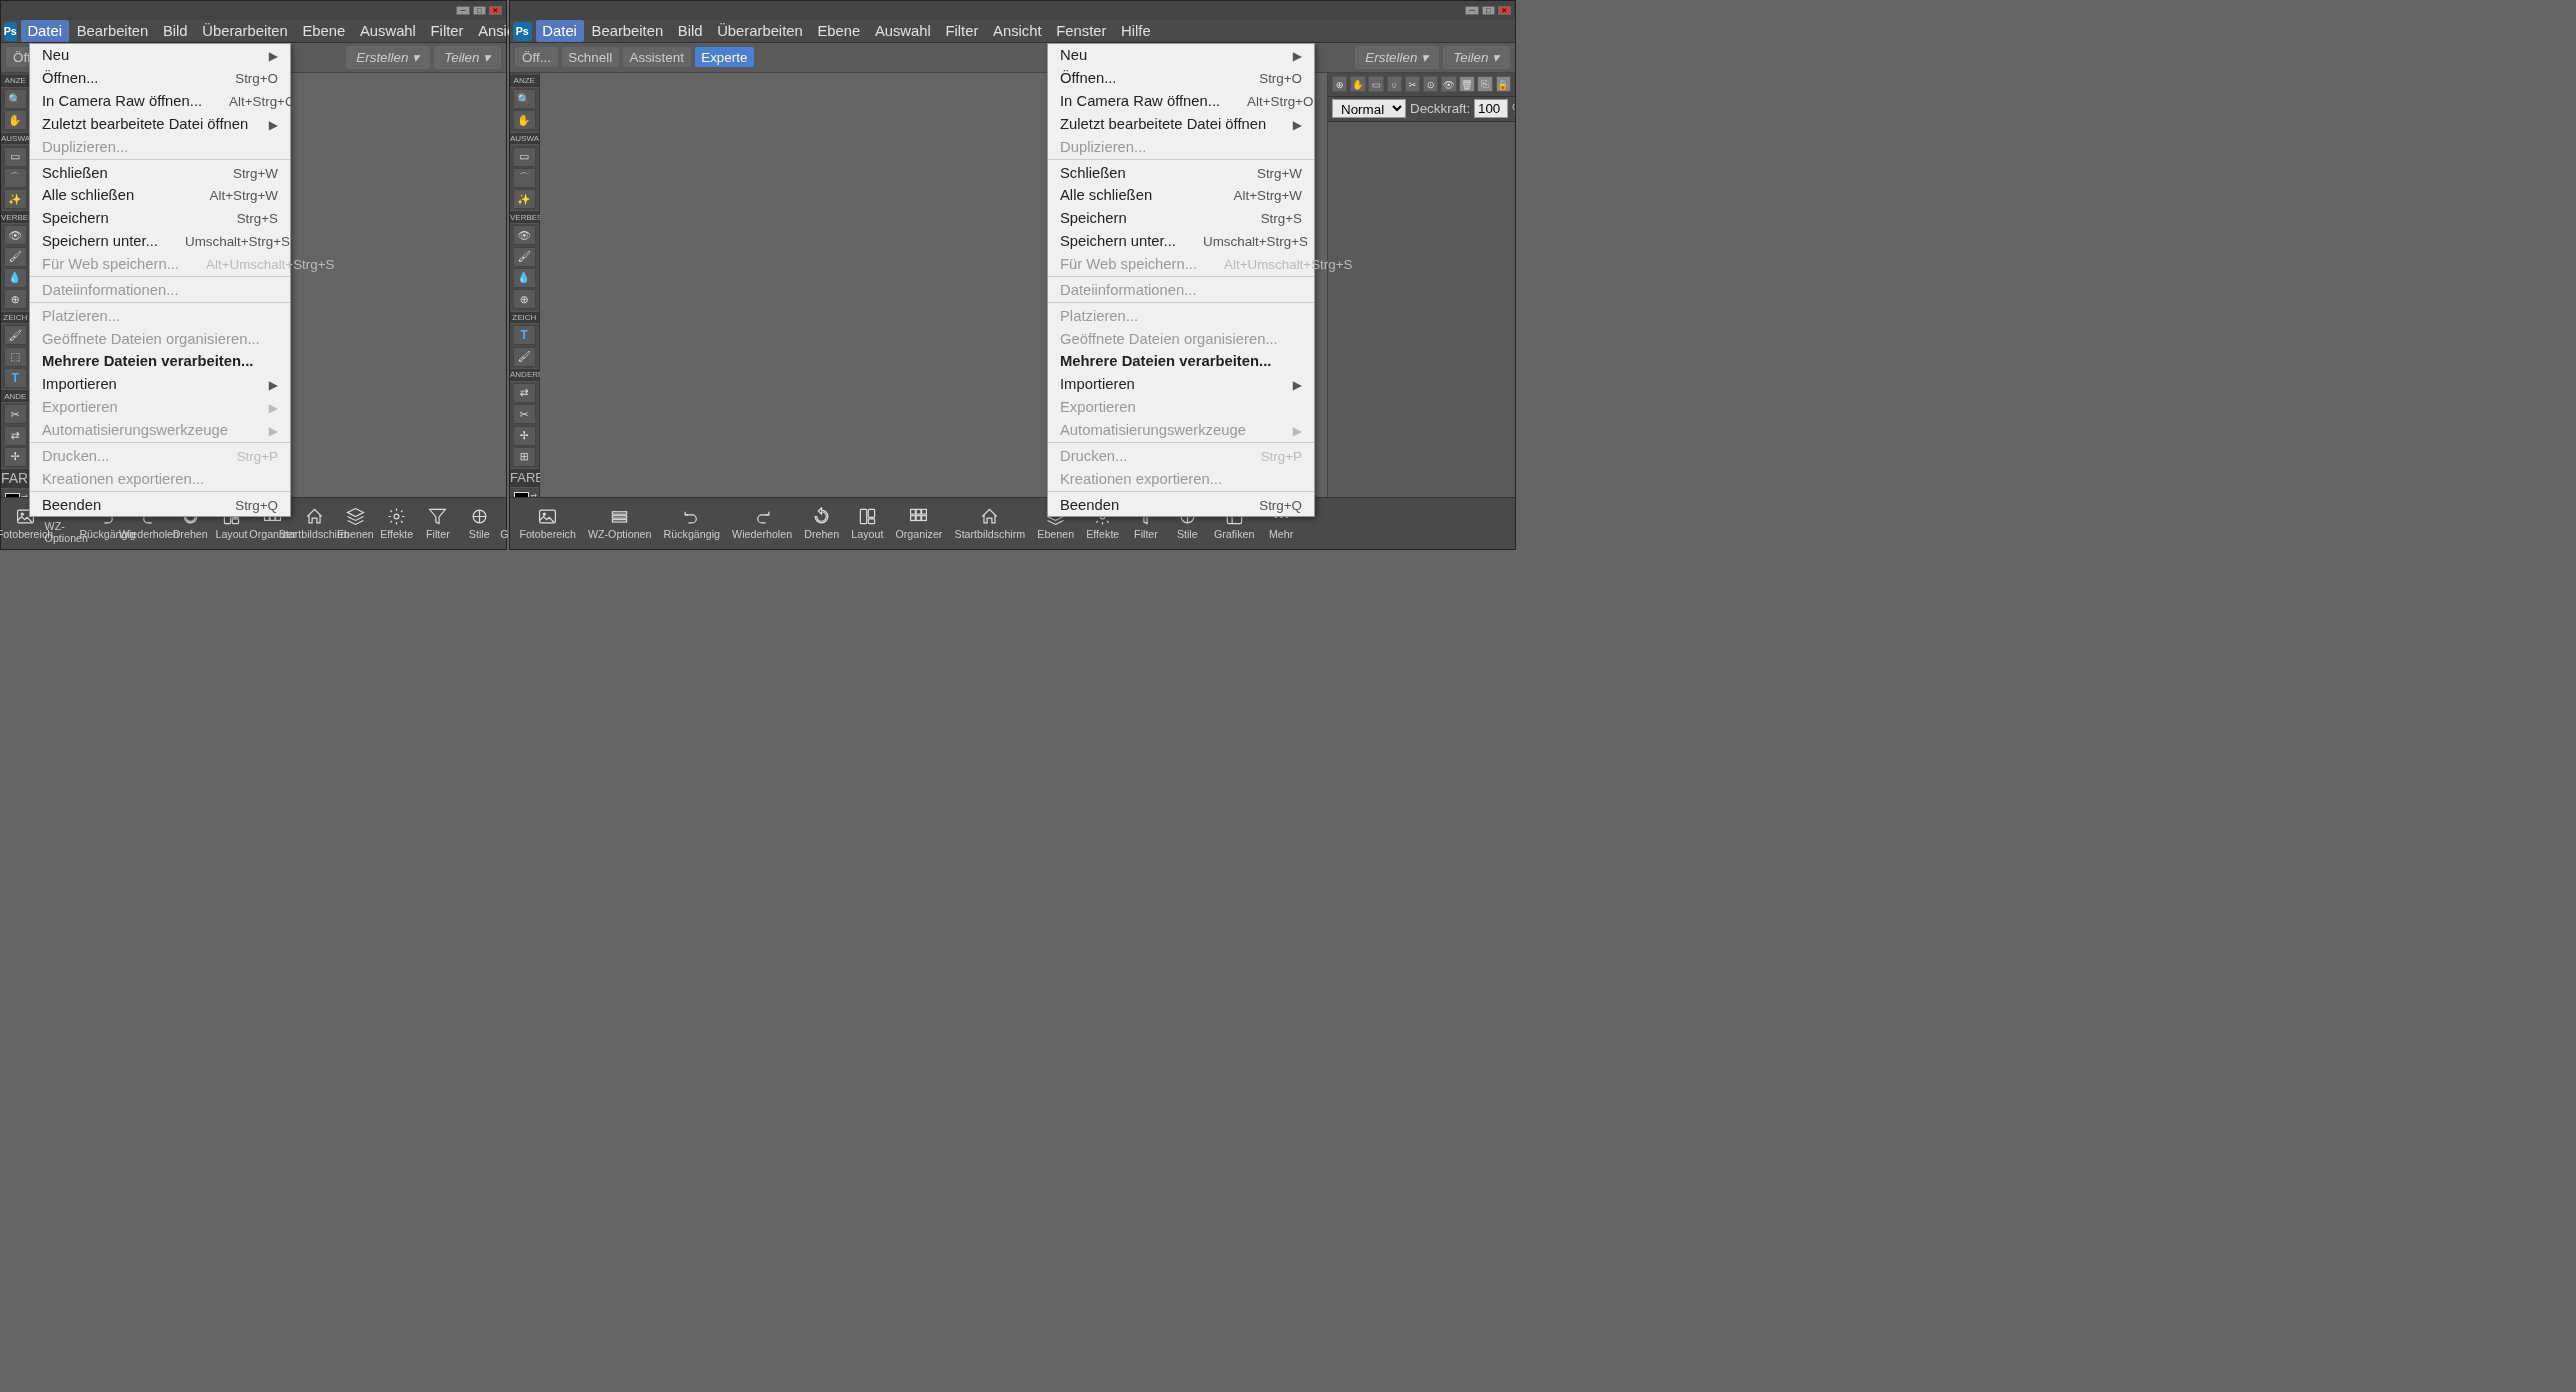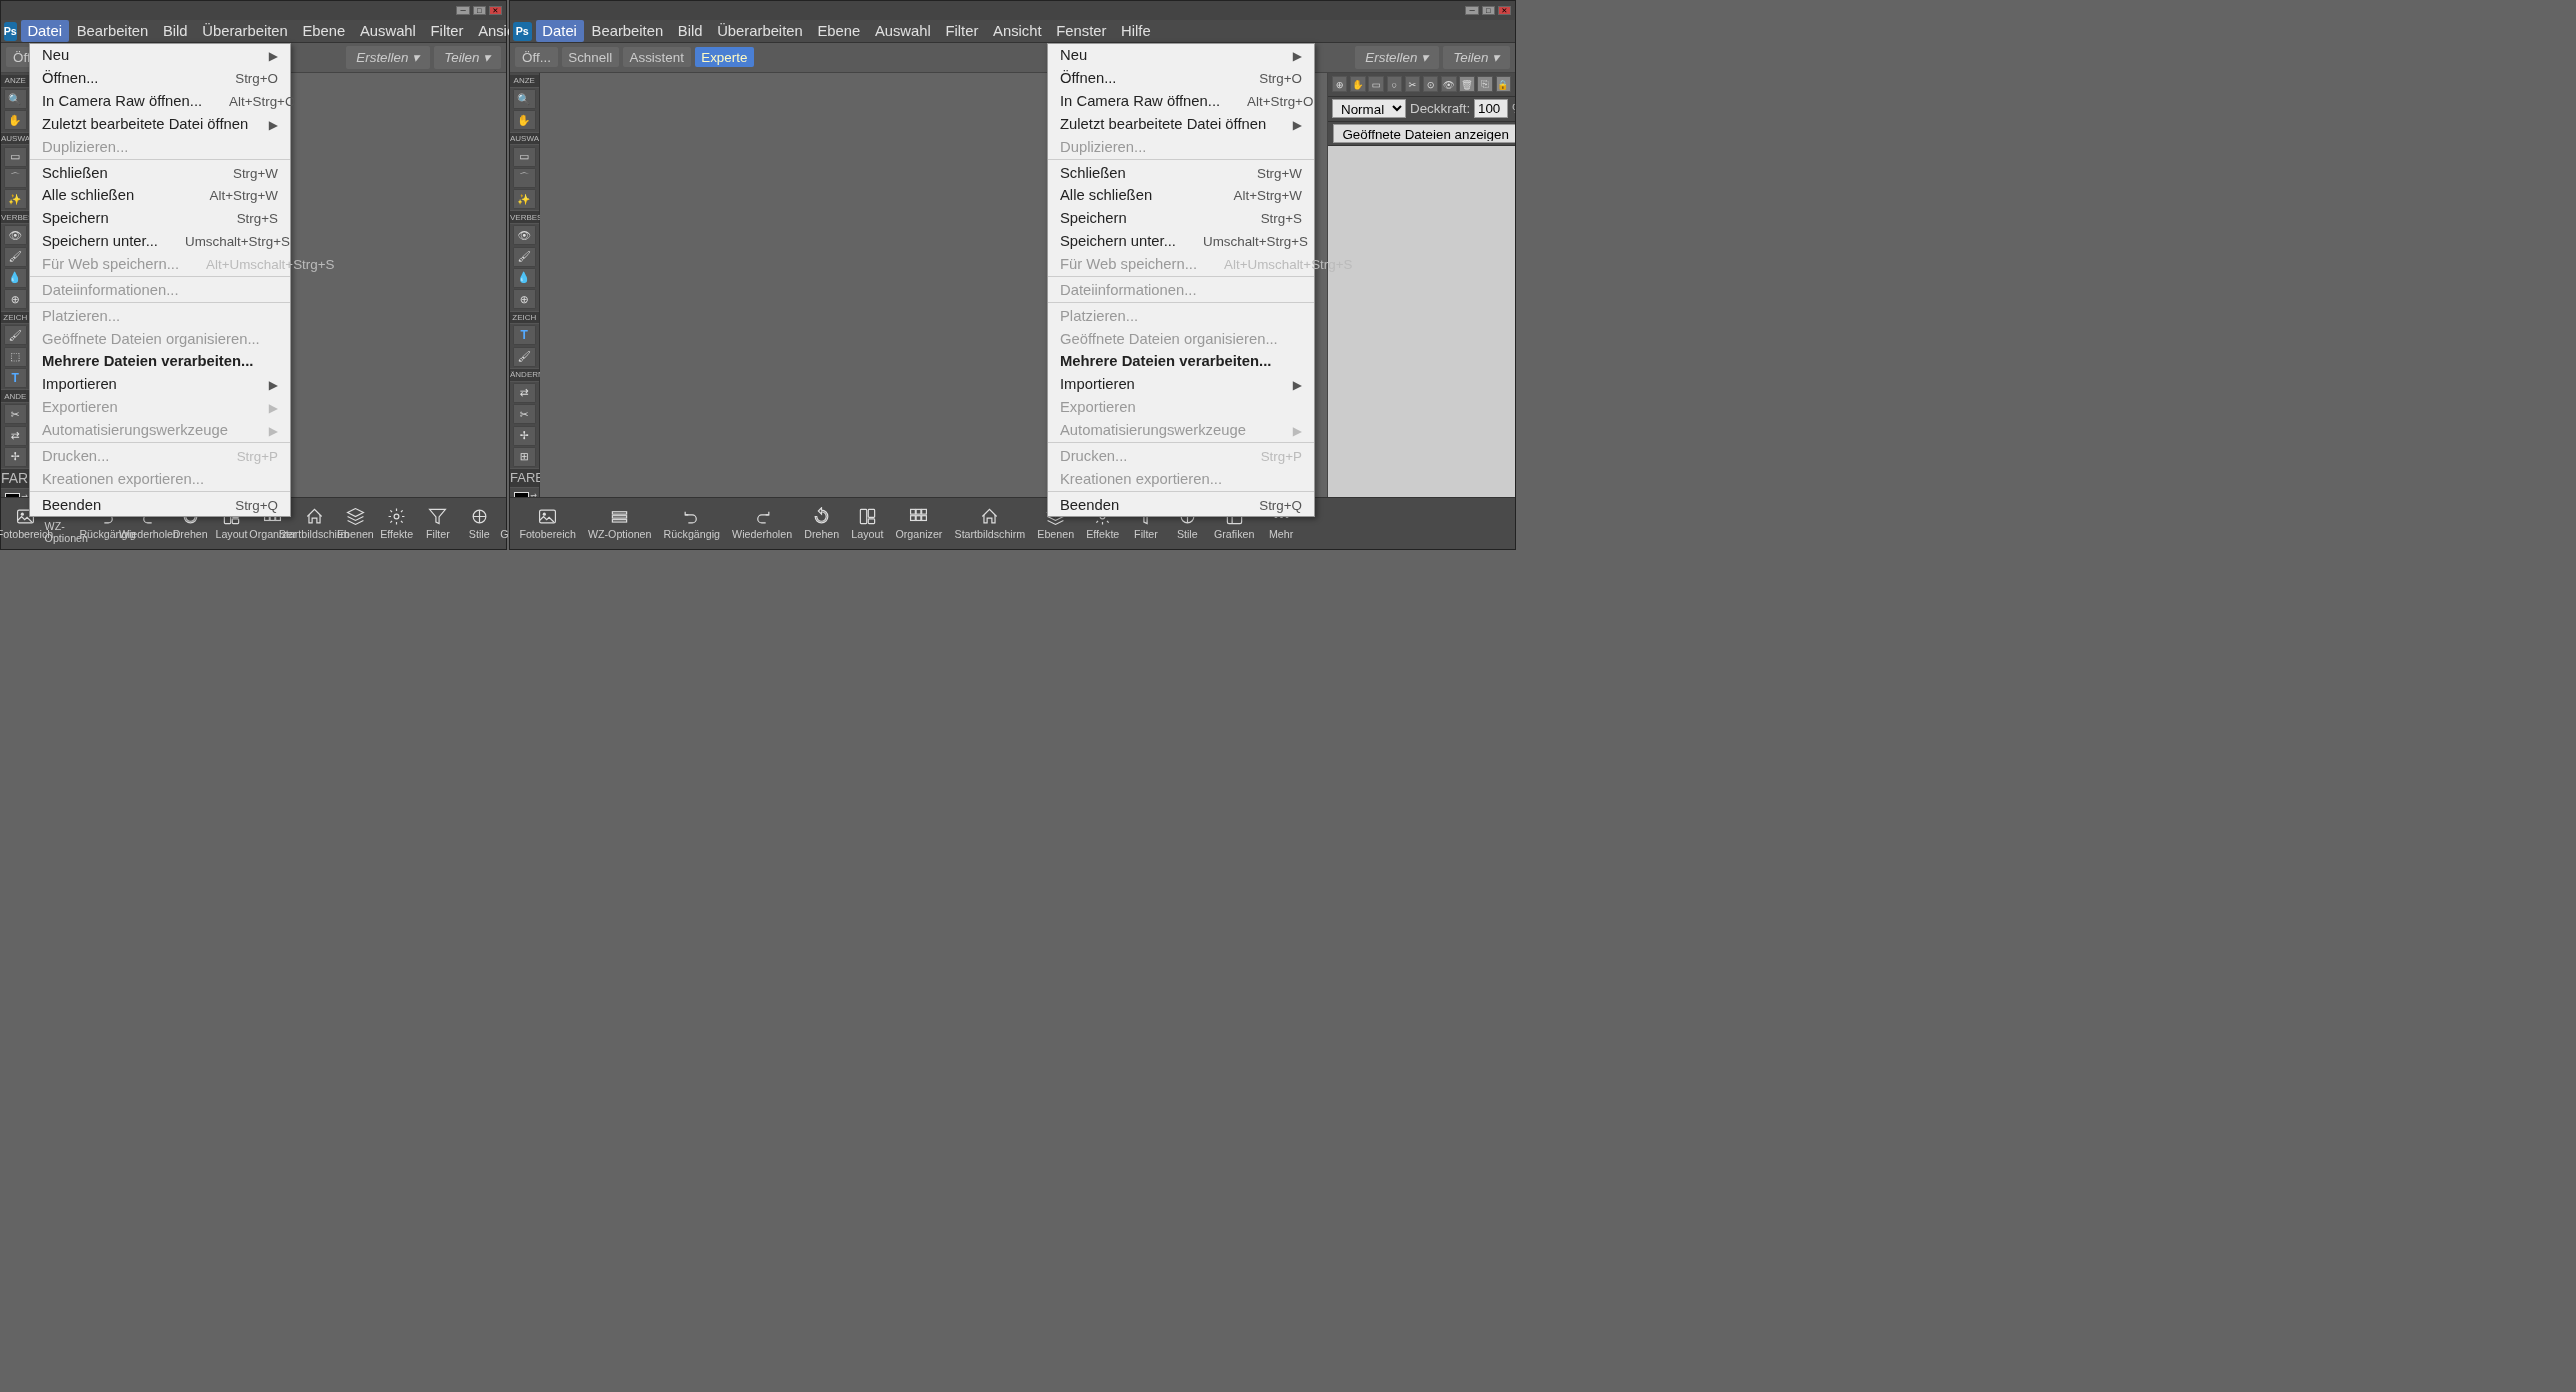--- a/index.html
+++ b/index.html
@@ -666,29 +666,20 @@
 
         <div style="display:flex;align-items:center;padding:2.7px 4px;gap:4px;background:#4a4a4a;border-bottom:0.7px solid #333;">
           <select class="blend-mode-select">
             <option>Normal</option>
           </select>
           <span class="opacity-label">Deckkraft:</span>
           <input class="opacity-input" type="text" value="100" style="">
           <span style="font-size:12px;color:#ccc;">%</span>
         </div>
 
-        <div style="flex:1;display:flex;flex-direction:column;">
-          <div class="layers-header">
-            <select class="layers-dropdown">
-              <option>Geöffnete Dateien anzeigen</option>
-            </select>
-
-          </div>
-          <div class="layers-area"></div>
-        </div>
       </div>
     </div>
 
     <div class="dropdown-menu" style="position:absolute;left:537px;top:42px;width:268px;">
       <div class="menu-row">
         <span>Neu</span>
         <span class="arrow">▶</span>
       </div>
       <div class="menu-row">
         <span>Öffnen...</span>

